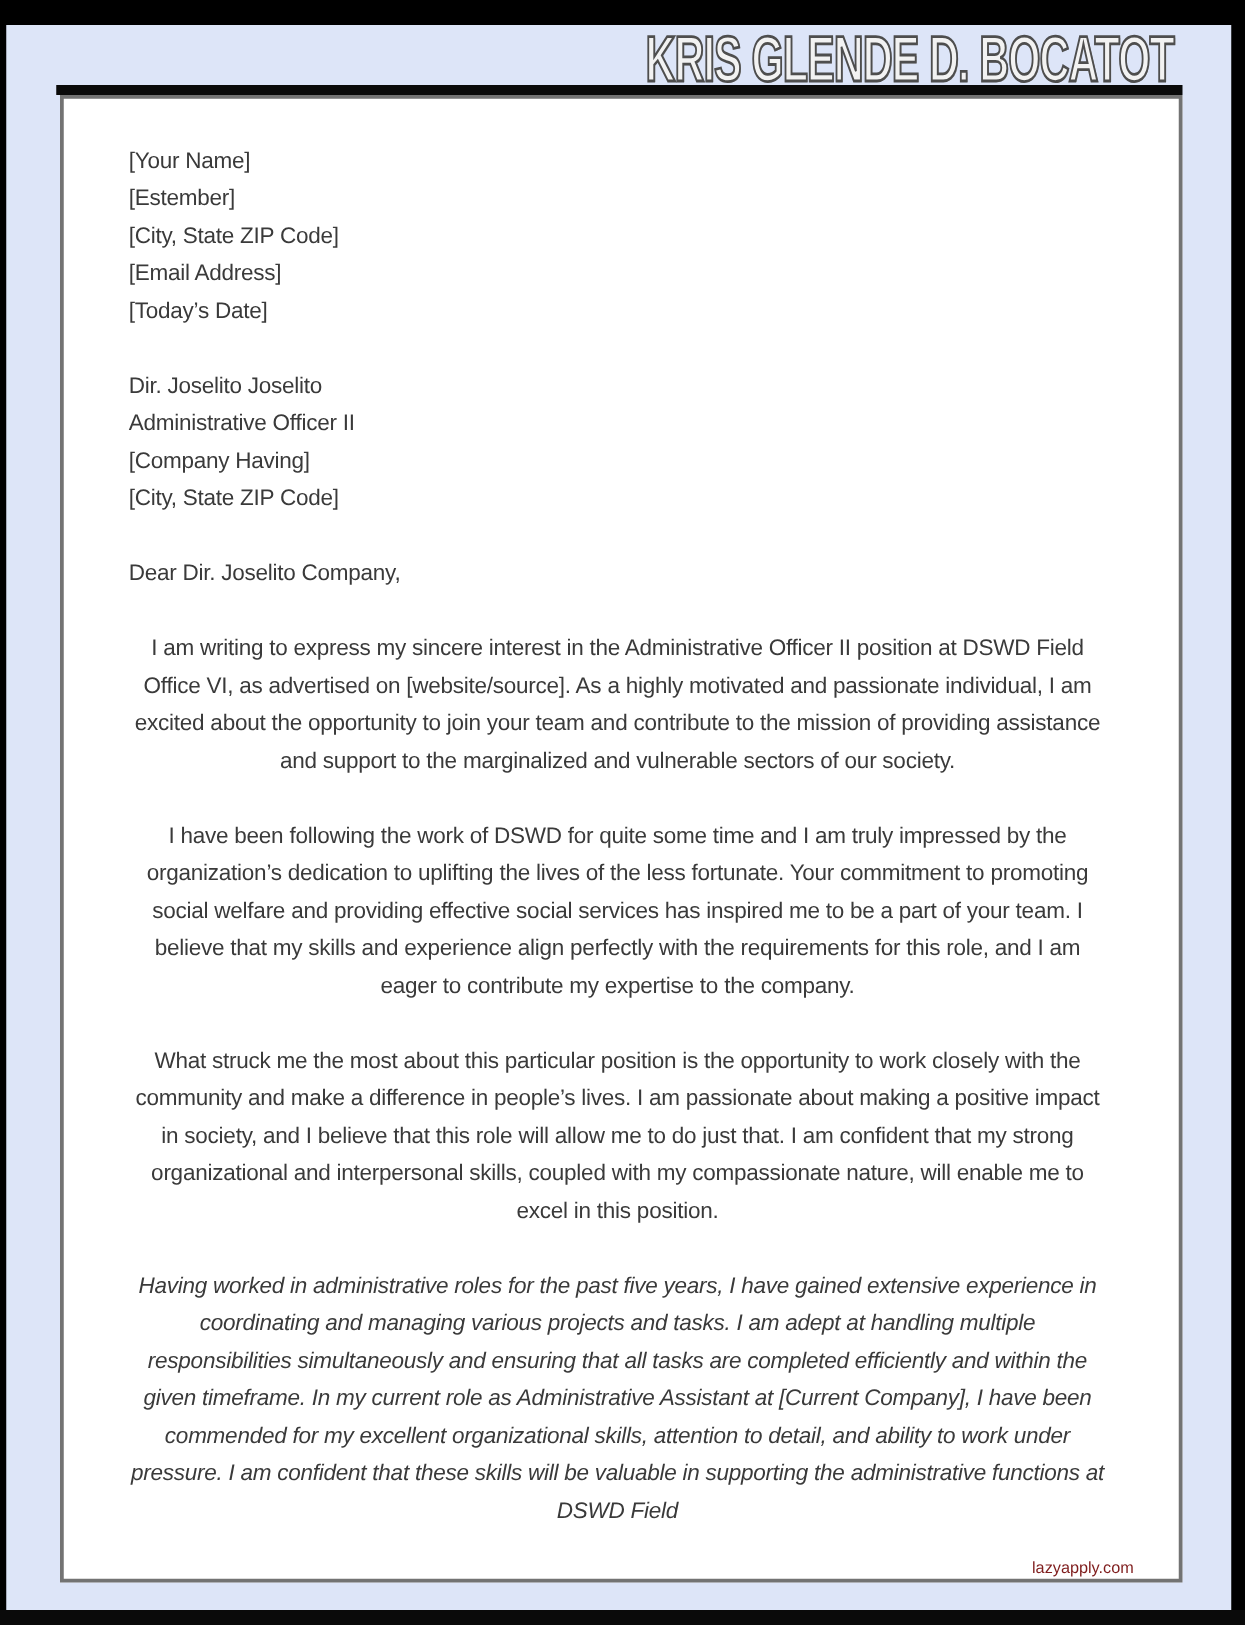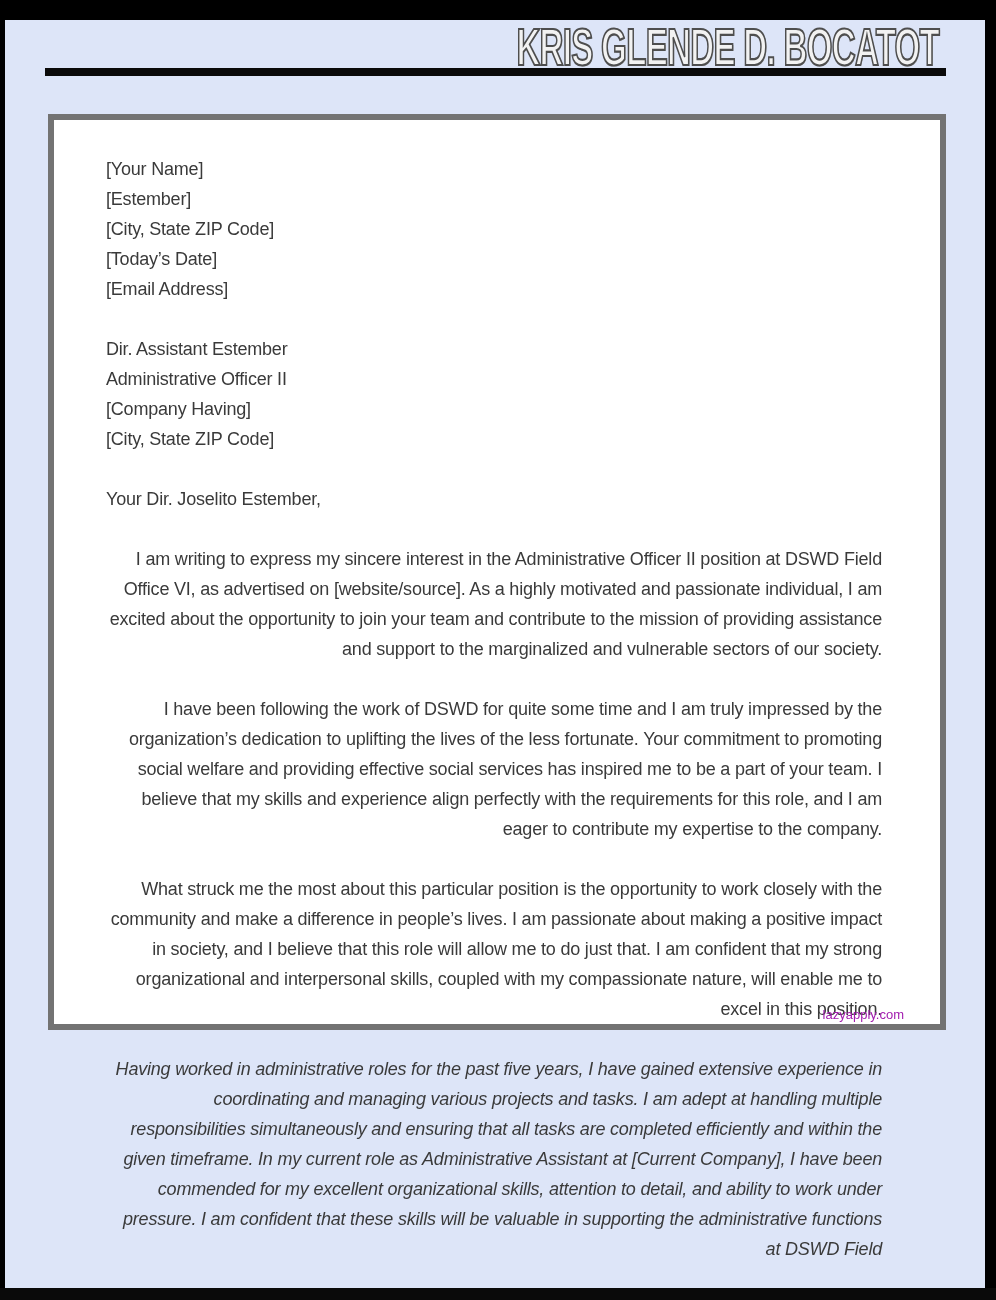--- a/index.html
+++ b/index.html
@@ -32,45 +32,44 @@
   }
   .top-bar {
     position: absolute;
     left: 40px; top: 48px;
     width: 901px; height: 8px;
     background: #0a0a0a;
   }
   .page {
     position: absolute;
     left: 43px; top: 56px;
-    width: 898px; height: 916px;
+    width: 898px; height: 1190px;
     box-sizing: border-box;
     background: #ffffff;
-    border: 6px solid #737373;
+    border: 3px solid #737373;
     overflow: visible;
-    margin-top: 38px;
   }
   .content {
     padding: 34px 58px 0 52px;
     font-size: 18px;
     line-height: 30px;
     letter-spacing: -0.2px;
     color: #3a3a3a;
   }
   .block { margin: 0 0 30px 0; }
   .block .line { white-space: pre-wrap; }
-  .para { margin: 0 0 30px 0; text-align: right; }
+  .para { margin: 0 0 30px 0; text-align: center; }
   .para:last-child { margin-bottom: 0; font-style: italic; }
   .watermark {
     position: absolute;
     right: 36px; bottom: 1px;
     font-size: 13px;
     line-height: 16px;
     letter-spacing: 0;
-    color: #a21caf;
+    color: #7f1d1d;
     white-space: nowrap;
   }
   .bottom-bar {
     position: absolute;
     left: 0; bottom: 0;
     width: 996px; height: 12px;
     background: #0a0a0a;
     z-index: 10;
   }
 </style>
@@ -83,33 +82,33 @@
 
   <div class="top-bar"></div>
 
   <div class="page">
     <div class="content">
 
       <div class="block">
         <div class="line">[Your Name]</div>
         <div class="line">[Estember]</div>
         <div class="line">[City, State ZIP Code]</div>
+        <div class="line">[Email Address]</div>
         <div class="line">[Today’s Date]</div>
-        <div class="line">[Email Address]</div>
       </div>
 
       <div class="block">
-        <div class="line">Dir. Assistant Estember</div>
+        <div class="line">Dir. Joselito Joselito</div>
         <div class="line">Administrative Officer II</div>
         <div class="line">[Company Having]</div>
         <div class="line">[City, State ZIP Code]</div>
       </div>
 
       <div class="block">
-        <div class="line">Your Dir. Joselito Estember,</div>
+        <div class="line">Dear Dir. Joselito Company,</div>
       </div>
 
       <div class="para">I am writing to express my sincere interest in the Administrative Officer II position at DSWD Field Office VI, as advertised on [website/source]. As a highly motivated and passionate individual, I am excited about the opportunity to join your team and contribute to the mission of providing assistance and support to the marginalized and vulnerable sectors of our society.</div>
       <div class="para">I have been following the work of DSWD for quite some time and I am truly impressed by the organization’s dedication to uplifting the lives of the less fortunate. Your commitment to promoting social welfare and providing effective social services has inspired me to be a part of your team. I believe that my skills and experience align perfectly with the requirements for this role, and I am eager to contribute my expertise to the company.</div>
       <div class="para">What struck me the most about this particular position is the opportunity to work closely with the community and make a difference in people’s lives. I am passionate about making a positive impact in society, and I believe that this role will allow me to do just that. I am confident that my strong organizational and interpersonal skills, coupled with my compassionate nature, will enable me to excel in this position.</div>
       <div class="para">Having worked in administrative roles for the past five years, I have gained extensive experience in coordinating and managing various projects and tasks. I am adept at handling multiple responsibilities simultaneously and ensuring that all tasks are completed efficiently and within the given timeframe. In my current role as Administrative Assistant at [Current Company], I have been commended for my excellent organizational skills, attention to detail, and ability to work under pressure. I am confident that these skills will be valuable in supporting the administrative functions at DSWD Field</div>
 
     </div>
 
     <div class="watermark">lazyapply.com</div>

